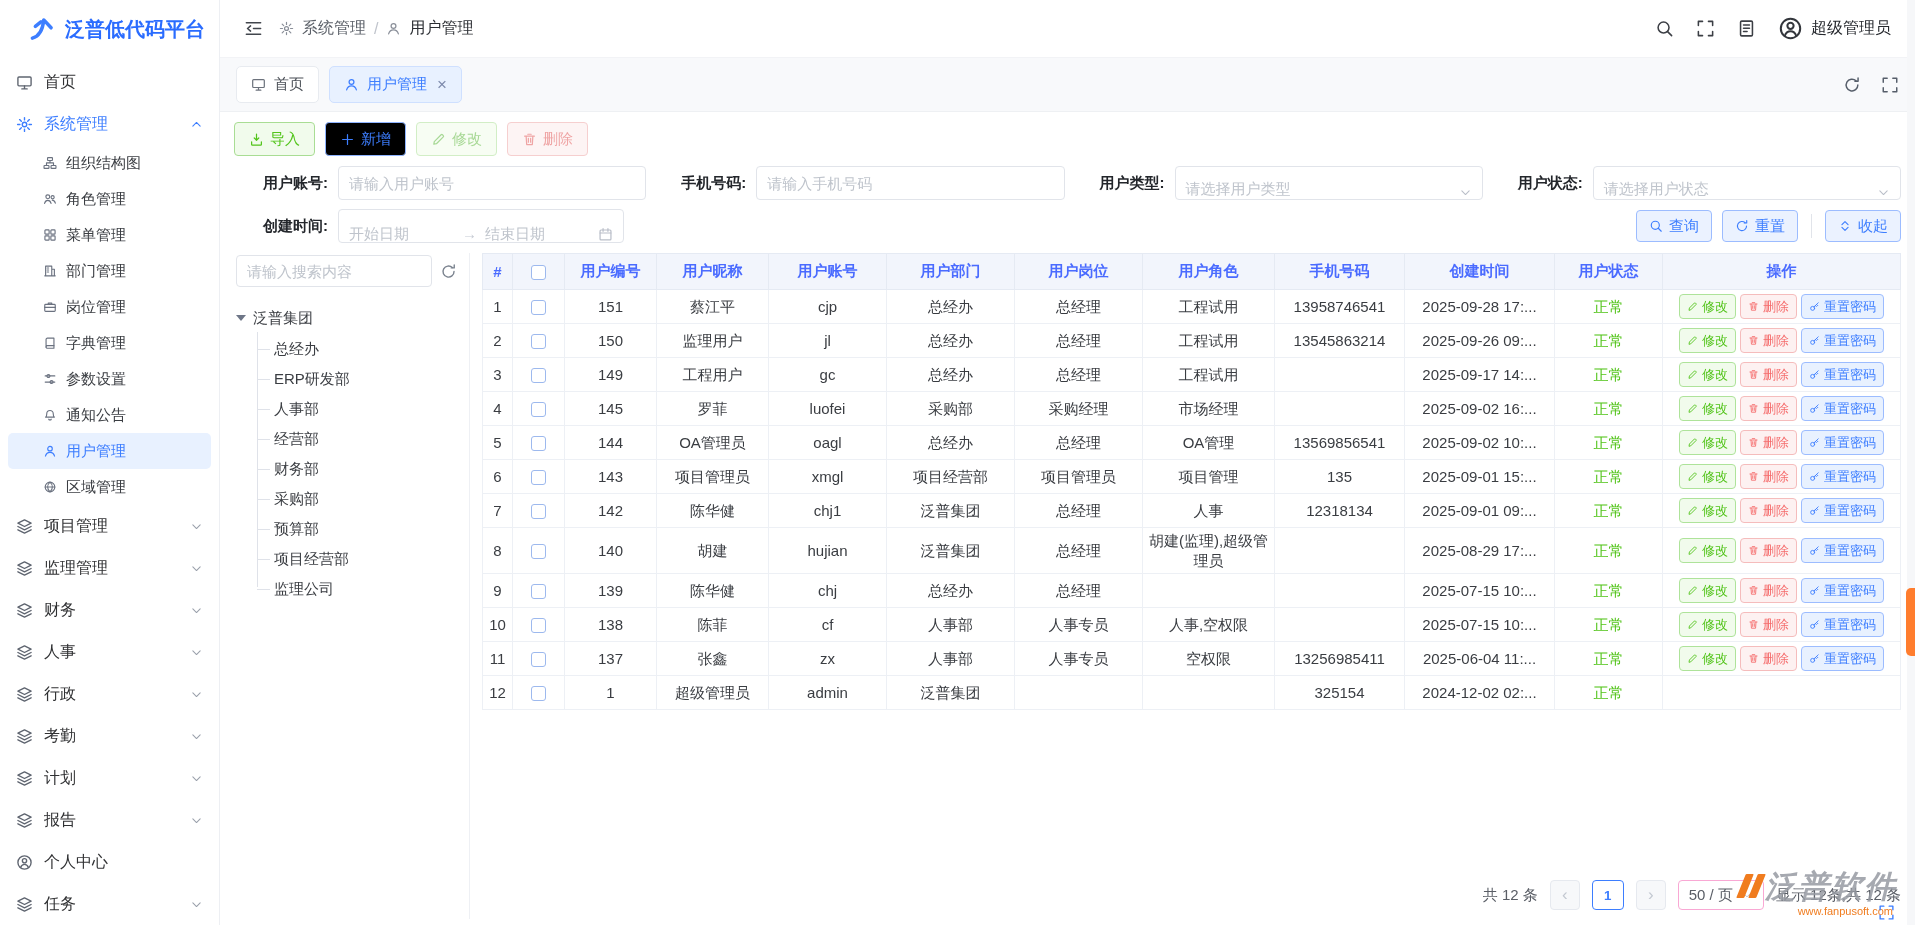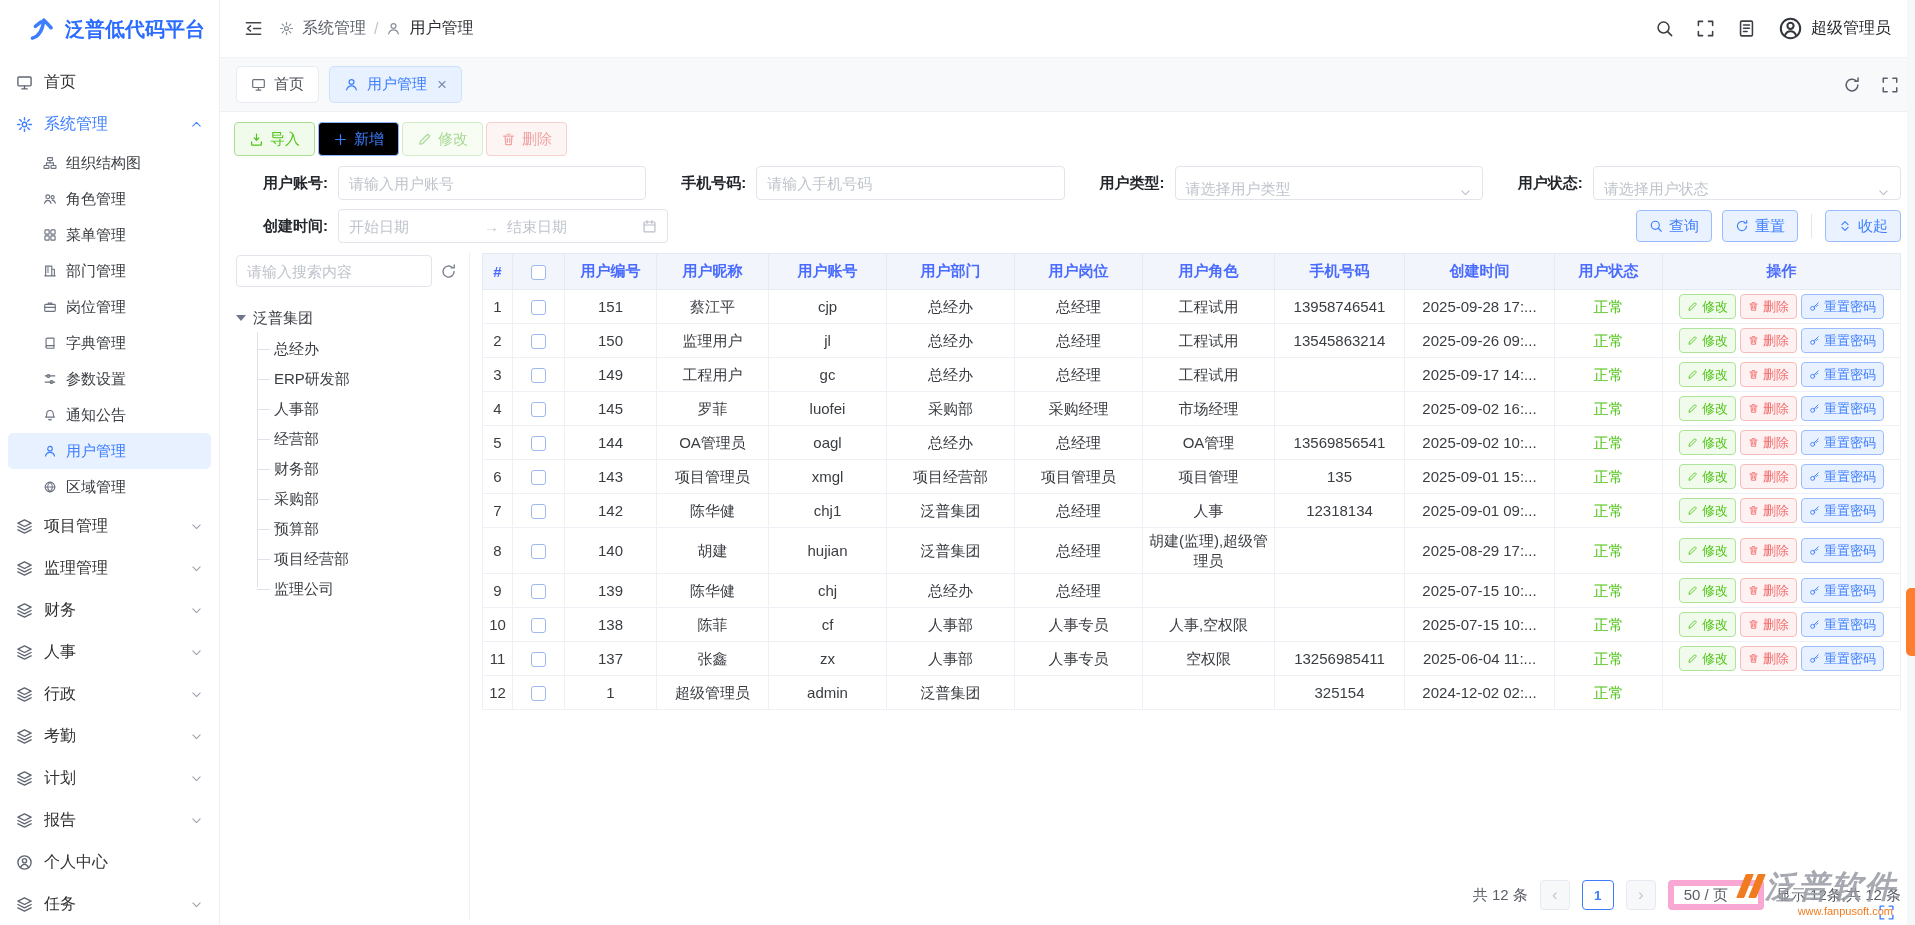--- a/index.html
+++ b/index.html
@@ -49,40 +49,40 @@
   .tab{height:37px;display:flex;align-items:center;gap:8px;padding:0 14px;background:#fff;border:1px solid #e8ebf0;border-radius:5px;font-size:15px;color:#4c5158;cursor:pointer}
   .tab .ic{width:15px;height:15px;color:#6c727c}
   .tab.active{background:var(--primary-light);border-color:#cfe0ff;color:var(--primary)}
   .tab.active .ic{color:var(--primary)}
   .tab .close{margin-left:2px;font-size:17px;line-height:1;color:#7e8bad;cursor:pointer}
   .tab-actions{margin-left:auto;display:flex;gap:20px}
   .tab-actions .ic{width:18px;height:18px;color:#565e6a;cursor:pointer}
 
   
   .content{flex:1;min-height:0;display:flex;flex-direction:column;padding:10px 14px 6px;background:#fff}
-  .toolbar{display:flex;gap:3px;flex:none;margin-bottom:10px}
+  .toolbar{display:flex;gap:10px;flex:none;margin-bottom:10px}
   .btn{height:34px;display:inline-flex;align-items:center;gap:6px;padding:0 14px;border-radius:4px;font-size:15px;border:1px solid transparent;cursor:pointer;background:#fff;font-family:inherit}
   .btn .ic{width:15px;height:15px}
   .btn.import{color:var(--green);border-color:#a9dd94;background:var(--green-light)}
   .btn.add{color:var(--primary);border-color:#8fb4ff;background:#000000}
   .btn.edit-dis{color:#a8d996;border-color:#d2eec6;background:#f7fdf3;cursor:not-allowed}
   .btn.del-dis{color:#efa4a4;border-color:#f6cfcf;background:#fdf4f4;cursor:not-allowed}
 
   .filters{flex:none;display:flex;flex-direction:column;gap:9px;margin-bottom:10px}
   .f-row{display:flex;align-items:center;gap:6px}
   .f-group{flex:1;display:flex;align-items:center;min-width:0}
   .f-group.dates-group{flex:none}
   .f-label{width:104px;flex:none;text-align:right;padding-right:10px;color:#23262b;font-weight:600;font-size:15px;white-space:nowrap}
   .f-input,.f-select,.f-dates{height:34px;border:1px solid #e1e4ea;border-radius:4px;background:#fff;font-size:15px;color:#333}
   input.f-input{width:100%;padding:0 10px;outline:none;font-family:inherit}
   input.f-input::placeholder{color:#bfc4cc}
   .f-select{flex:1;display:flex;align-items:flex-end;justify-content:space-between;padding:0 10px;cursor:pointer}
   .f-select .ph{color:#bfc4cc}
   .f-select .ic{width:13px;height:13px;color:#b9bec8}
-  .f-dates{width:330px;display:flex;align-items:center;gap:8px;padding:0 10px;color:#bfc4cc}
+  .f-dates{width:286px;display:flex;align-items:flex-end;gap:8px;padding:0 10px;color:#bfc4cc}
   .f-dates .dp{flex:1;min-width:0;border:none;outline:none;font-size:15px;font-family:inherit}
   .f-dates .dp::placeholder{color:#bfc4cc}
   .f-dates .arrow{color:#c6cbd4}
   .f-dates .ic{width:15px;height:15px;color:#b9bec8}
   .f-actions{margin-left:auto;display:flex;align-items:center;gap:10px}
   .btn.lite{height:32px;padding:0 12px;color:var(--primary);border-color:#9cbcff;background:#ebf2ff}
   .btn.lite .ic{width:14px;height:14px}
   .f-div{width:1px;height:24px;background:#e1e4ea;margin:0 3px}
 
   
@@ -110,21 +110,21 @@
   .mini{height:25px;display:inline-flex;align-items:center;gap:4px;padding:0 7px;border-radius:4px;font-size:13px;cursor:pointer;margin:1px 2px;border:1px solid;background:#fff;font-family:inherit}
   .mini .ic{width:11px;height:11px}
   .mini.g{color:var(--green);border-color:#aee39a;background:var(--green-light)}
   .mini.r{color:var(--red);border-color:#f5bcbc;background:var(--red-light)}
   .mini.b{color:var(--primary);border-color:#9cbcff;background:var(--primary-light)}
 
   
   .pagination{margin-top:auto;flex:none;display:flex;align-items:center;justify-content:flex-end;gap:12px;height:48px;font-size:15px;color:#5a5e66}
   .pg-btn{width:30px;height:30px;display:flex;align-items:center;justify-content:center;border:1px solid #e6e9ef;border-radius:4px;color:#c3c8d1;background:#f7f8fa;font-size:17px;cursor:default;font-family:inherit}
   .pg-page{width:32px;height:30px;display:flex;align-items:center;justify-content:center;border:1px solid var(--primary);border-radius:4px;color:var(--primary);background:#fff;font-weight:700;cursor:pointer;font-family:inherit}
-  .pg-size{height:30px;display:flex;align-items:center;gap:8px;padding:0 10px;border:6px solid #f9a8d4;border-radius:4px;color:#5a5e66;cursor:pointer}
+  .pg-size{height:30px;display:flex;align-items:center;gap:8px;padding:0 10px;border:1px solid #f9a8d4;border-radius:4px;color:#5a5e66;cursor:pointer}
   .pg-size .ic{width:12px;height:12px;color:#b9bec8}
   .pg-summary{white-space:nowrap}
 
   
   .watermark{position:absolute;right:4px;bottom:2px;z-index:5;display:flex;flex-direction:column;align-items:flex-end;pointer-events:none}
   .wm-row{display:flex;align-items:center;gap:0}
   .wm-logo i{display:inline-block;width:8px;height:24px;background:var(--watermark-orange);transform:skewX(-22deg);margin-right:4px;border-radius:1px}
   .wm-text{font-size:31px;font-weight:700;font-style:italic;color:#979ba3;opacity:.85;letter-spacing:2px}
   .wm-url{font-size:11px;color:var(--watermark-orange);margin-top:-3px;margin-right:4px}
   .side-widget{position:fixed;right:0;top:588px;width:9px;height:68px;background:#ff7d2e;border-radius:5px 0 0 5px;cursor:pointer;z-index:9}

